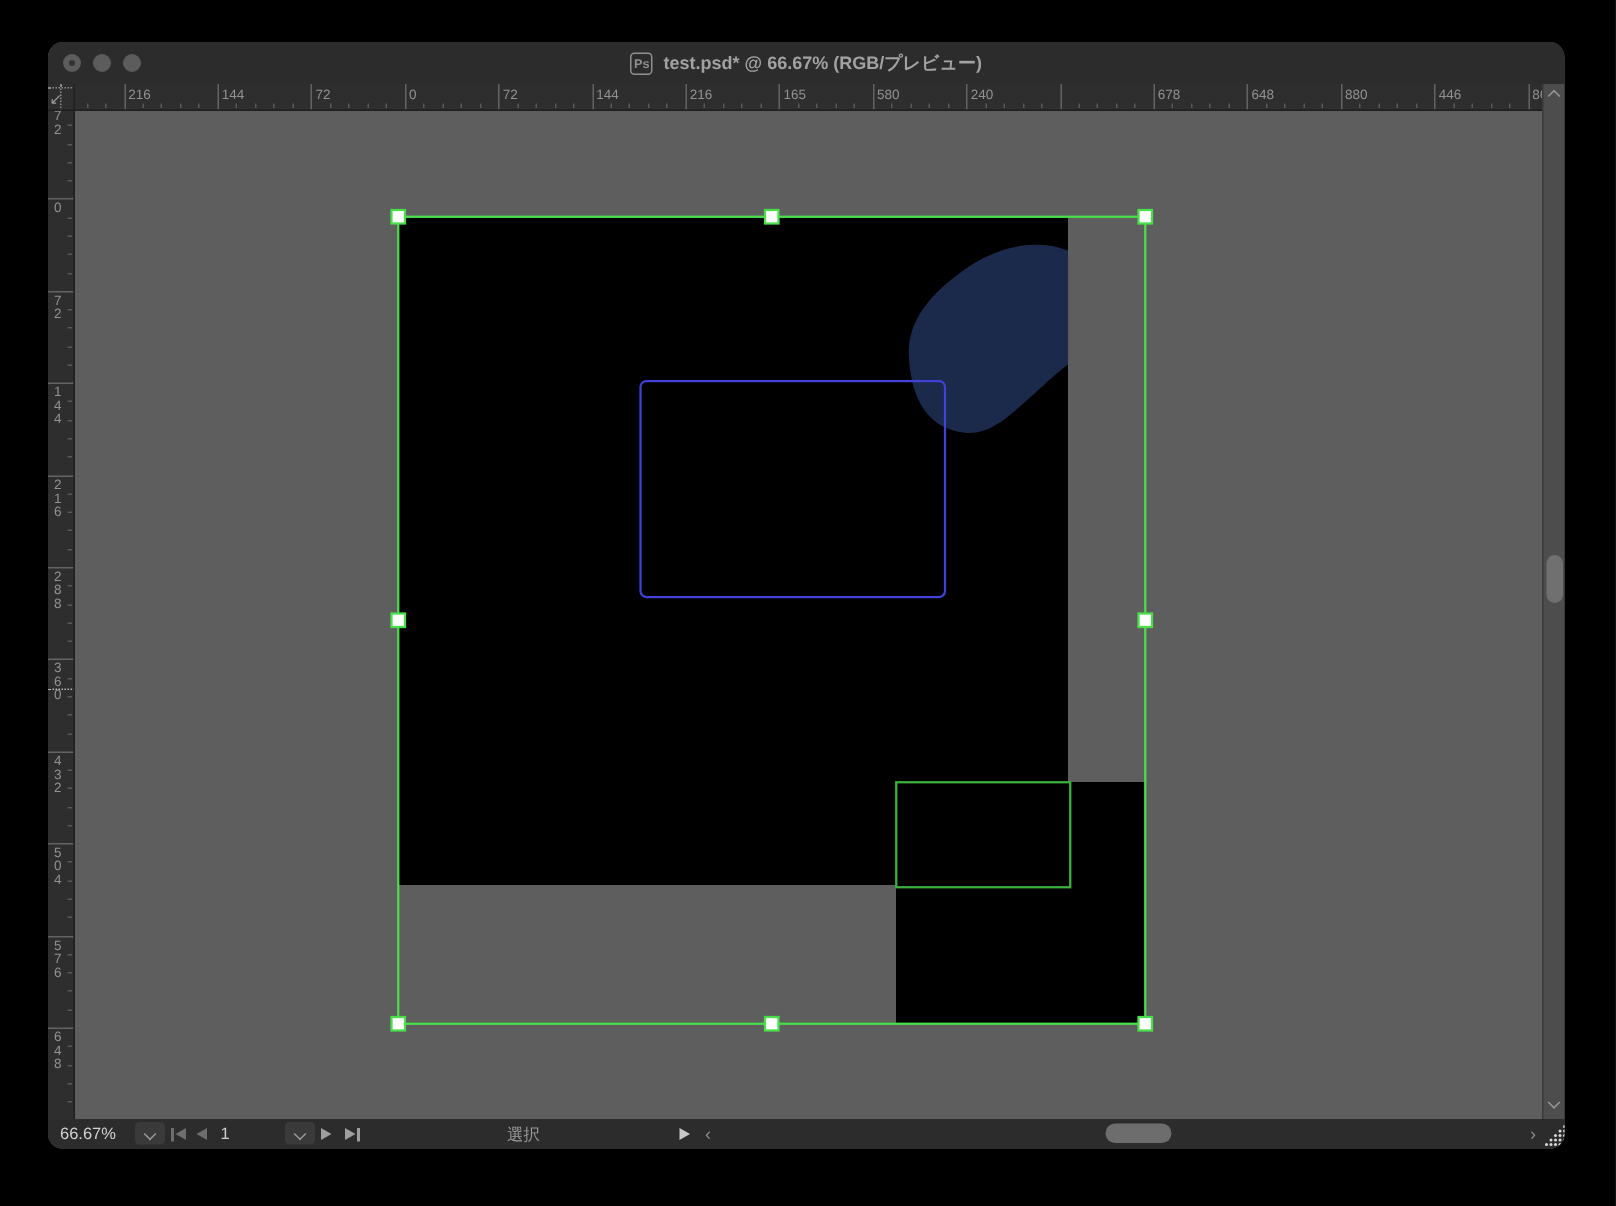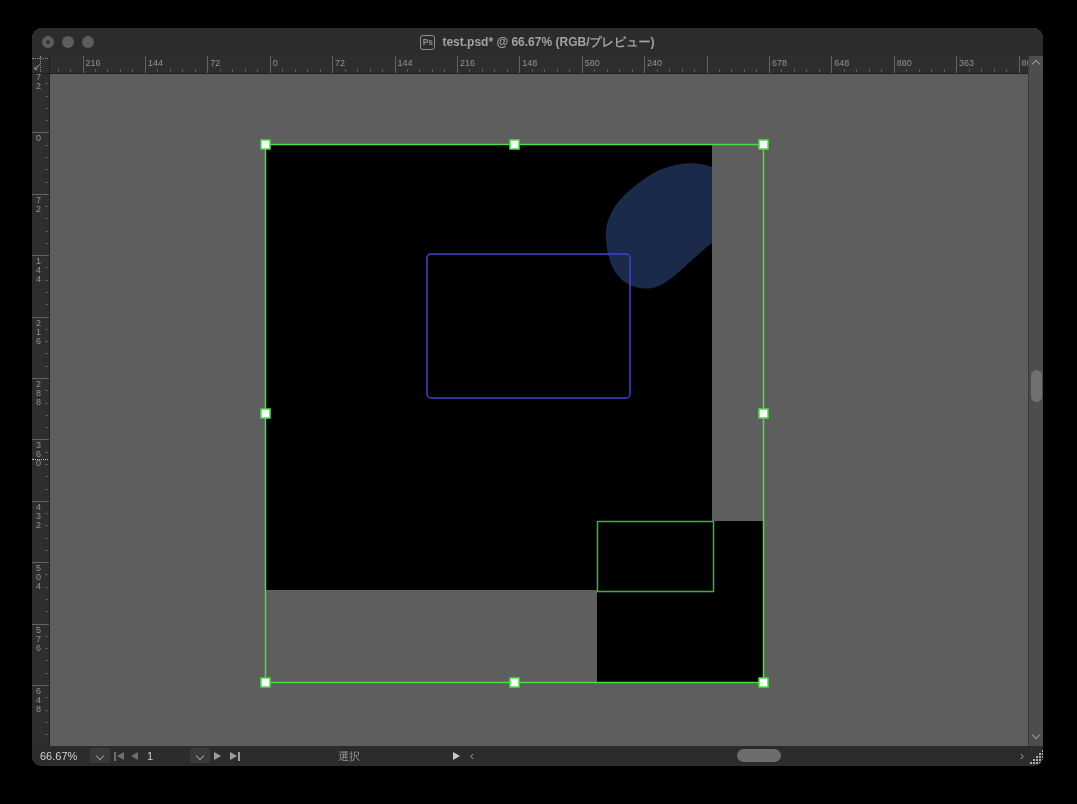--- a/index.html
+++ b/index.html
@@ -99,35 +99,35 @@
           <div class="rt-label" style="left: 160.3px;">72</div>
           <div class="rt-major" style="left: 219.7px;"></div>
           <div class="rt-label" style="left: 222.7px;">0</div>
           <div class="rt-major" style="left: 282.1px;"></div>
           <div class="rt-label" style="left: 285.1px;">72</div>
           <div class="rt-major" style="left: 344.5px;"></div>
           <div class="rt-label" style="left: 347.5px;">144</div>
           <div class="rt-major" style="left: 406.9px;"></div>
           <div class="rt-label" style="left: 409.9px;">216</div>
           <div class="rt-major" style="left: 469.3px;"></div>
-          <div class="rt-label" style="left: 472.3px;">148</div>
+          <div class="rt-label" style="left: 472.3px;">165</div>
           <div class="rt-major" style="left: 531.7px;"></div>
           <div class="rt-label" style="left: 534.7px;">580</div>
           <div class="rt-major" style="left: 594.1px;"></div>
           <div class="rt-label" style="left: 597.1px;">240</div>
           <div class="rt-major" style="left: 656.5px;"></div>
           <div class="rt-label" style="left: 650px; margin-top: 28px;">504</div>
           <div class="rt-major" style="left: 718.9px;"></div>
           <div class="rt-label" style="left: 721.9px;">678</div>
           <div class="rt-major" style="left: 781.3px;"></div>
           <div class="rt-label" style="left: 784.3px;">648</div>
           <div class="rt-major" style="left: 843.7px;"></div>
           <div class="rt-label" style="left: 846.7px;">880</div>
           <div class="rt-major" style="left: 906.1px;"></div>
-          <div class="rt-label" style="left: 909.1px;">363</div>
+          <div class="rt-label" style="left: 909.1px;">446</div>
           <div class="rt-major" style="left: 968.5px;"></div>
           <div class="rt-label" style="left: 971.5px;">864</div>
           <div class="rt-minor" style="left: 7.54px;"></div>
           <div class="rt-minor" style="left: 20.02px;"></div>
           <div class="rt-minor" style="left: 44.98px;"></div>
           <div class="rt-minor" style="left: 57.46px;"></div>
           <div class="rt-minor" style="left: 69.94px;"></div>
           <div class="rt-minor" style="left: 82.42px;"></div>
           <div class="rt-minor" style="left: 107.38px;"></div>
           <div class="rt-minor" style="left: 119.86px;"></div>

